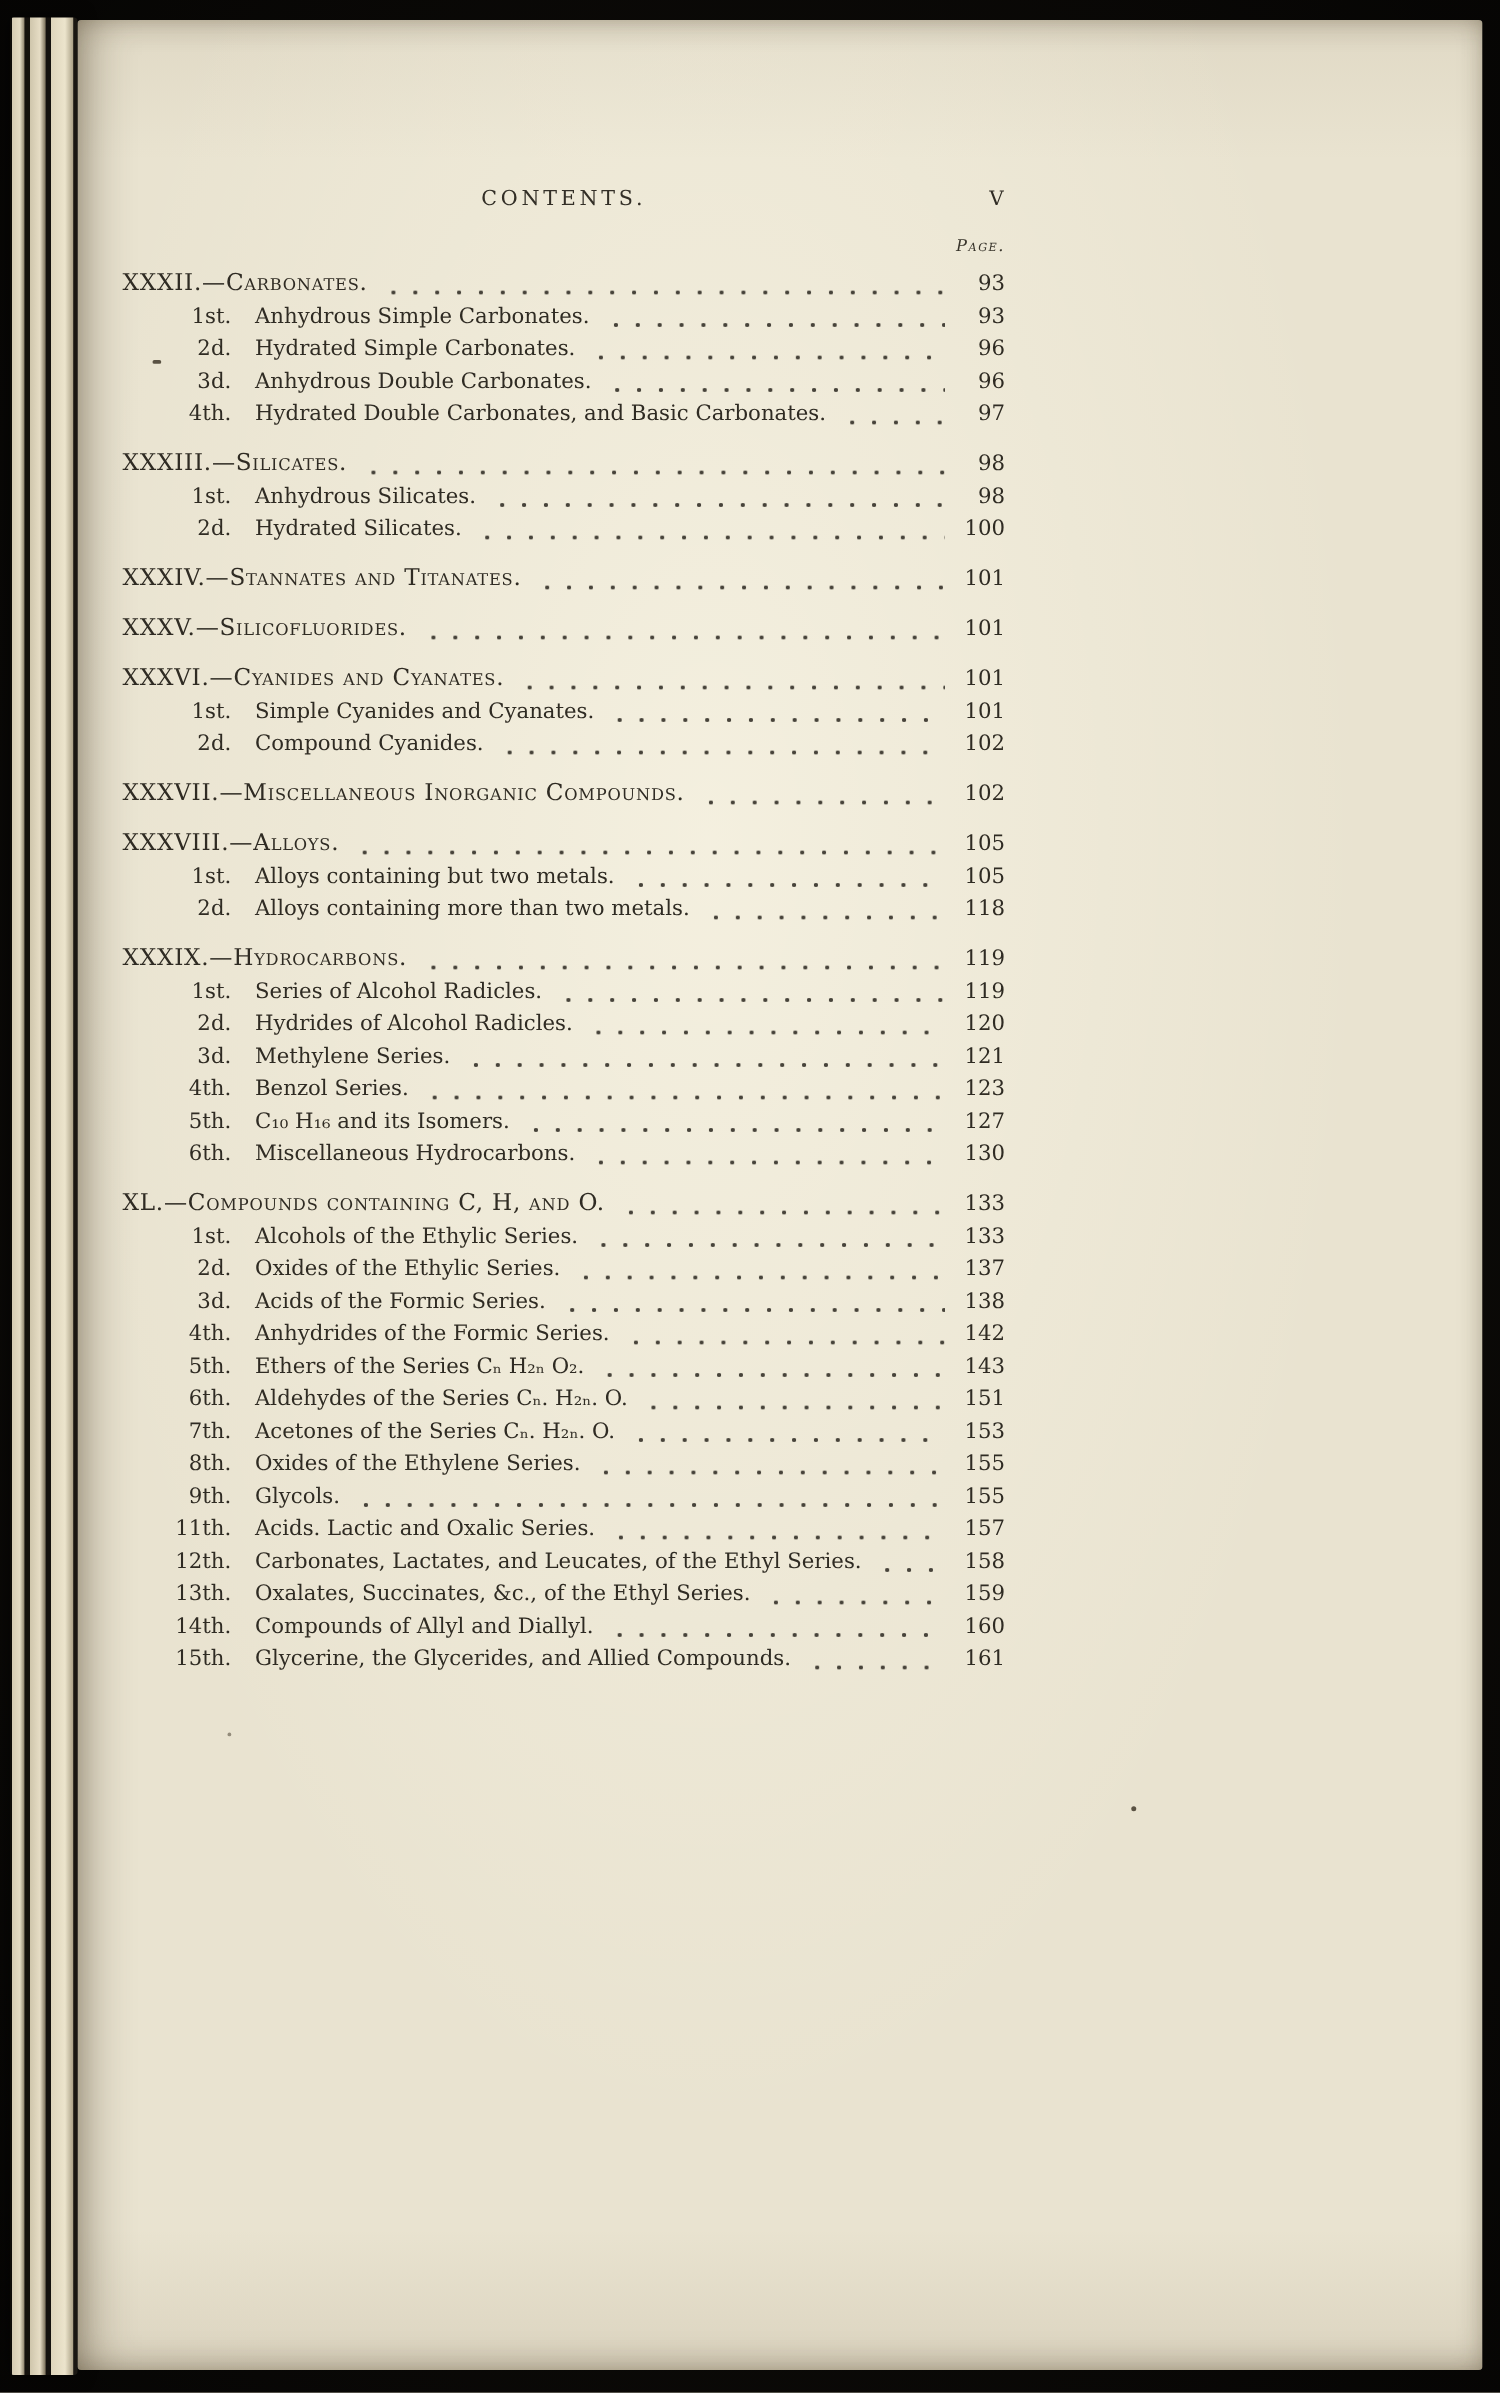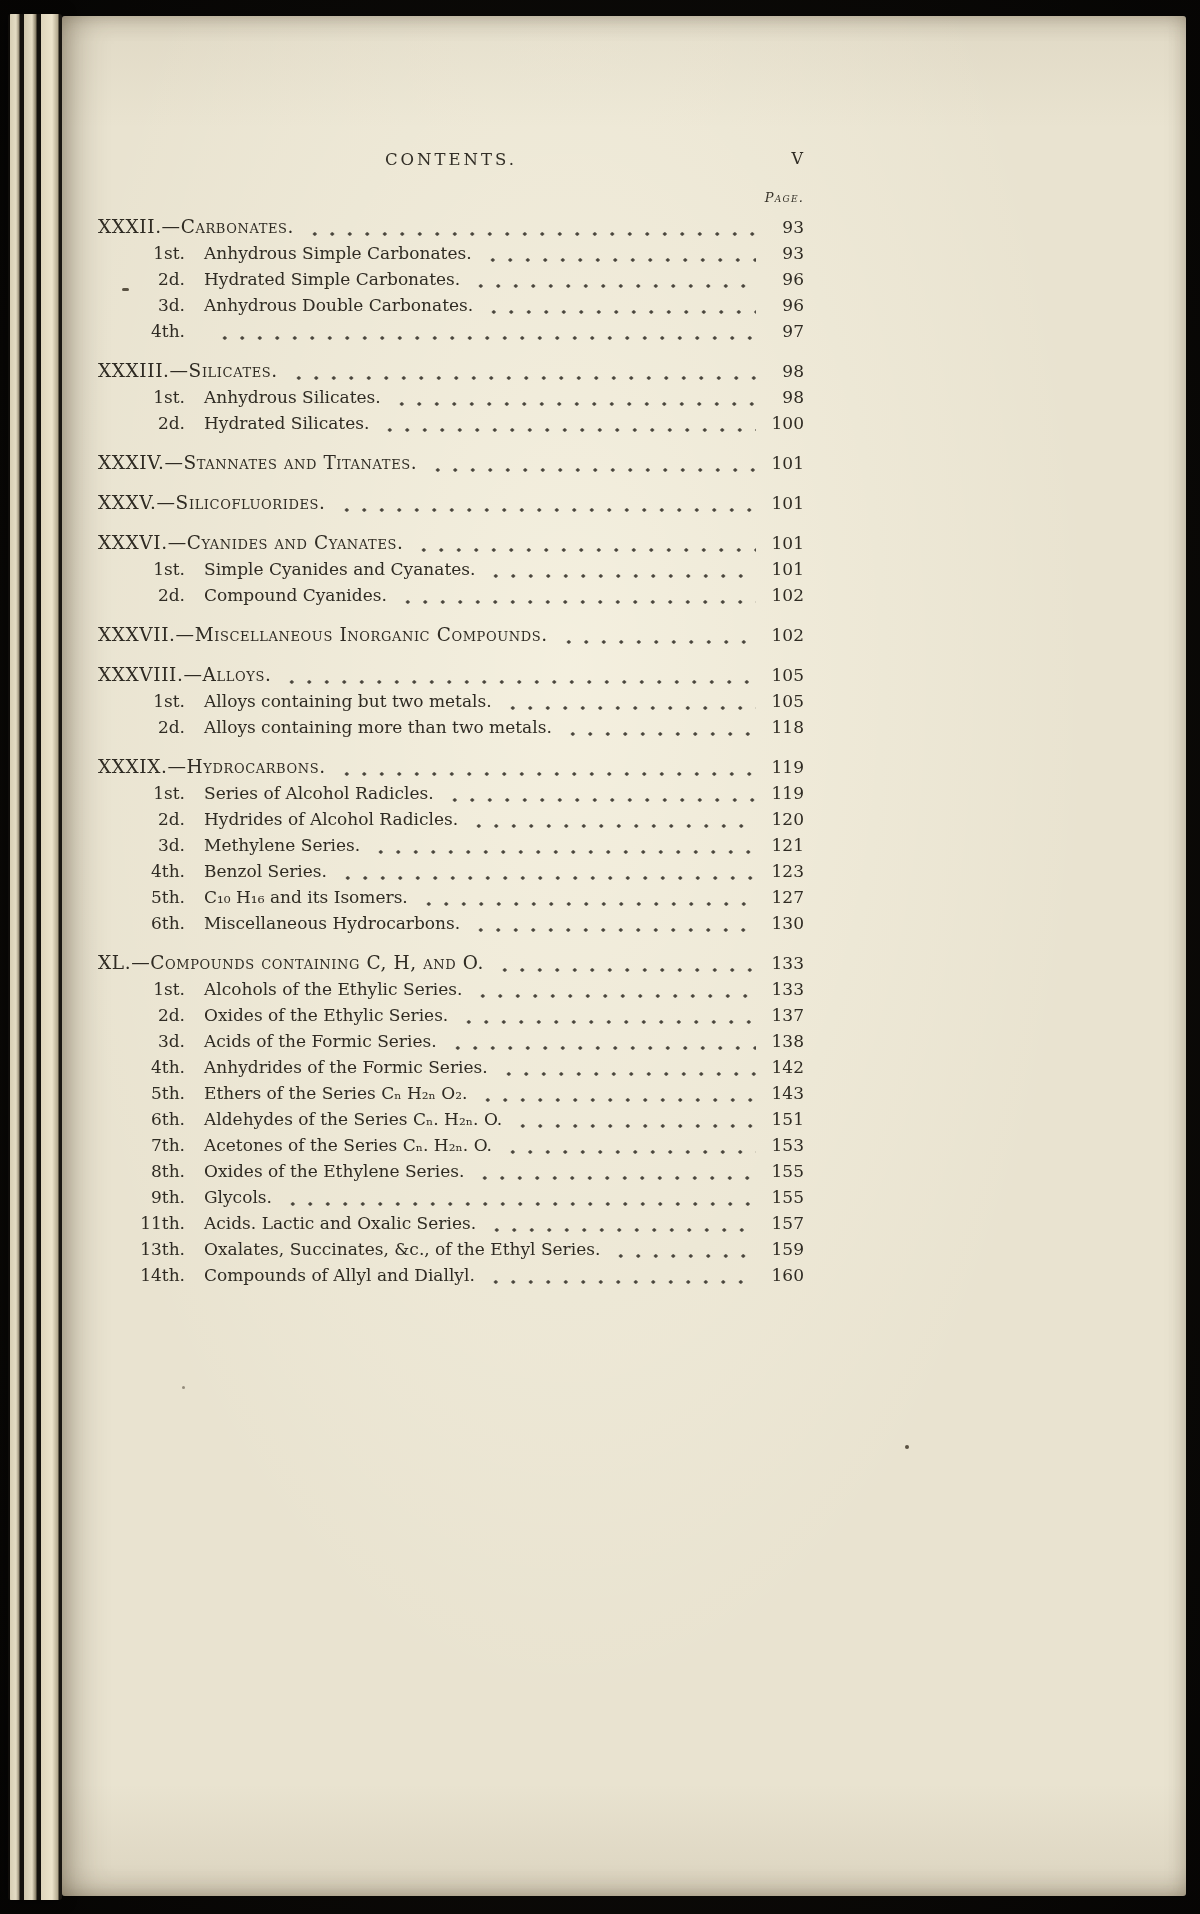--- a/index.html
+++ b/index.html
@@ -126,20 +126,21 @@
               <span class="pagenum">96</span>
             </div>
             <div class="row item-row">
               <span class="ordinal">3d.</span>
               <span class="item-label">Anhydrous Double Carbonates.</span>
               <span class="dots"></span>
               <span class="pagenum">96</span>
             </div>
             <div class="row item-row">
               <span class="ordinal">4th.</span>
+              <span class="item-label">Hydrated Double Carbonates, and Basic Carbonates.</span>
               <span class="dots"></span>
               <span class="pagenum">97</span>
             </div>
           </div>
           <div class="toc-section">
             <div class="row chapter-row">
               <span class="chapter-label">XXXIII.—Silicates.</span>
               <span class="dots"></span>
               <span class="pagenum">98</span>
             </div>
@@ -318,28 +319,40 @@
               <span class="dots"></span>
               <span class="pagenum">155</span>
             </div>
             <div class="row item-row">
               <span class="ordinal">11th.</span>
               <span class="item-label">Acids. Lactic and Oxalic Series.</span>
               <span class="dots"></span>
               <span class="pagenum">157</span>
             </div>
             <div class="row item-row">
+              <span class="ordinal">12th.</span>
+              <span class="item-label">Carbonates, Lactates, and Leucates, of the Ethyl Series.</span>
+              <span class="dots"></span>
+              <span class="pagenum">158</span>
+            </div>
+            <div class="row item-row">
               <span class="ordinal">13th.</span>
               <span class="item-label">Oxalates, Succinates, &amp;c., of the Ethyl Series.</span>
               <span class="dots"></span>
               <span class="pagenum">159</span>
             </div>
             <div class="row item-row">
               <span class="ordinal">14th.</span>
               <span class="item-label">Compounds of Allyl and Diallyl.</span>
               <span class="dots"></span>
               <span class="pagenum">160</span>
+            </div>
+            <div class="row item-row">
+              <span class="ordinal">15th.</span>
+              <span class="item-label">Glycerine, the Glycerides, and Allied Compounds.</span>
+              <span class="dots"></span>
+              <span class="pagenum">161</span>
             </div>
           </div>
         </div>
     </div>
   </div>
 </div>
 
 </body></html>

